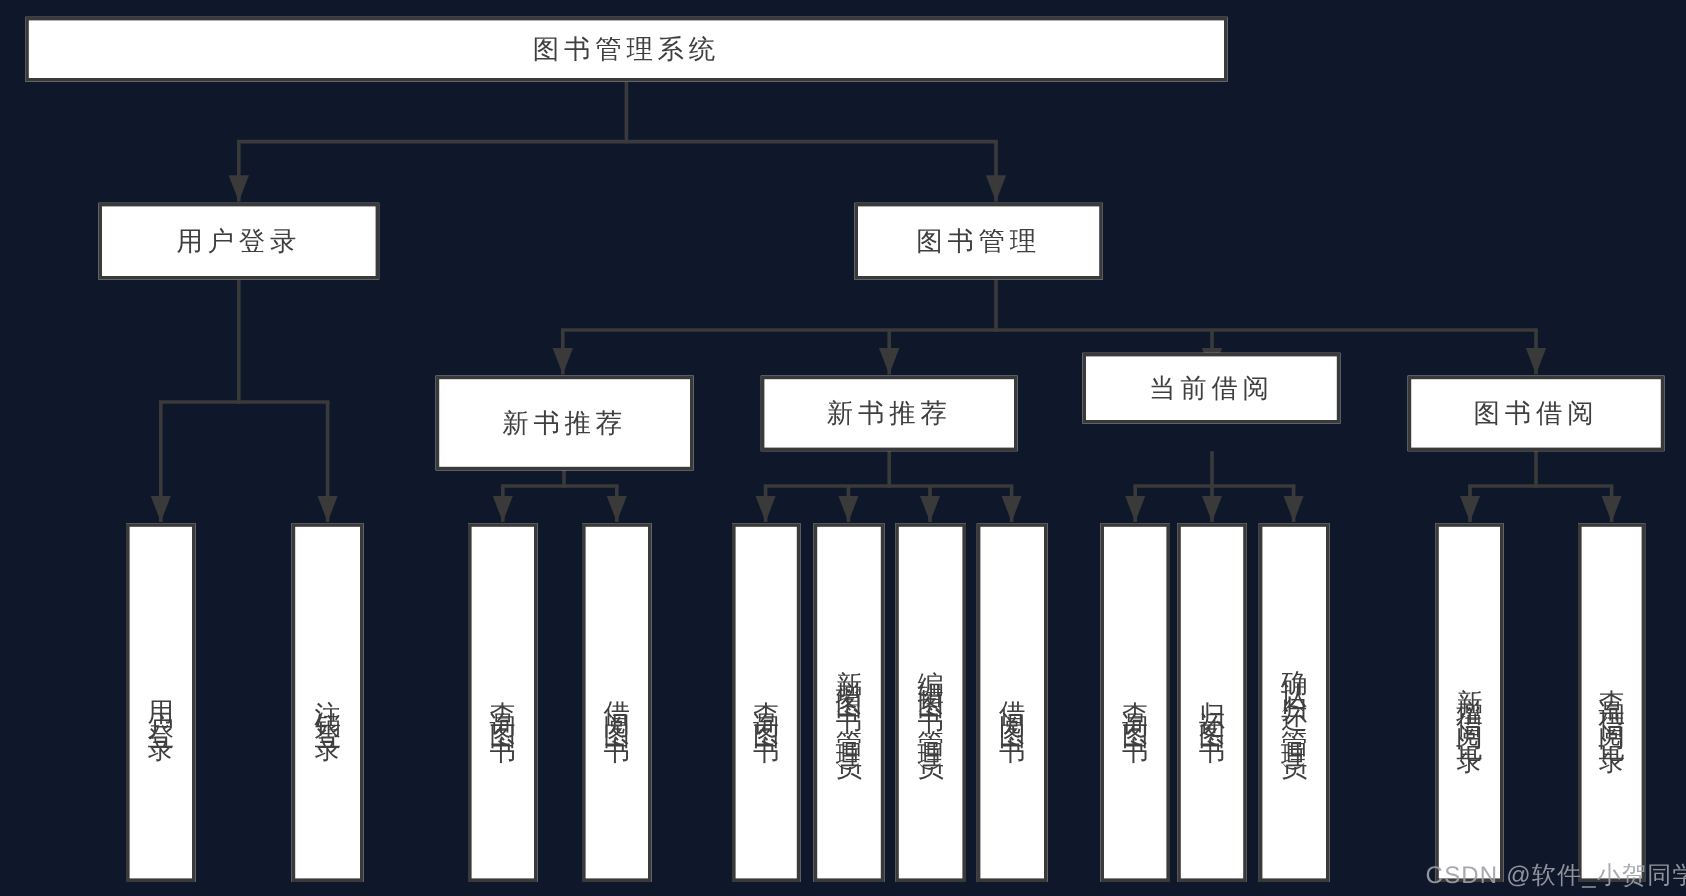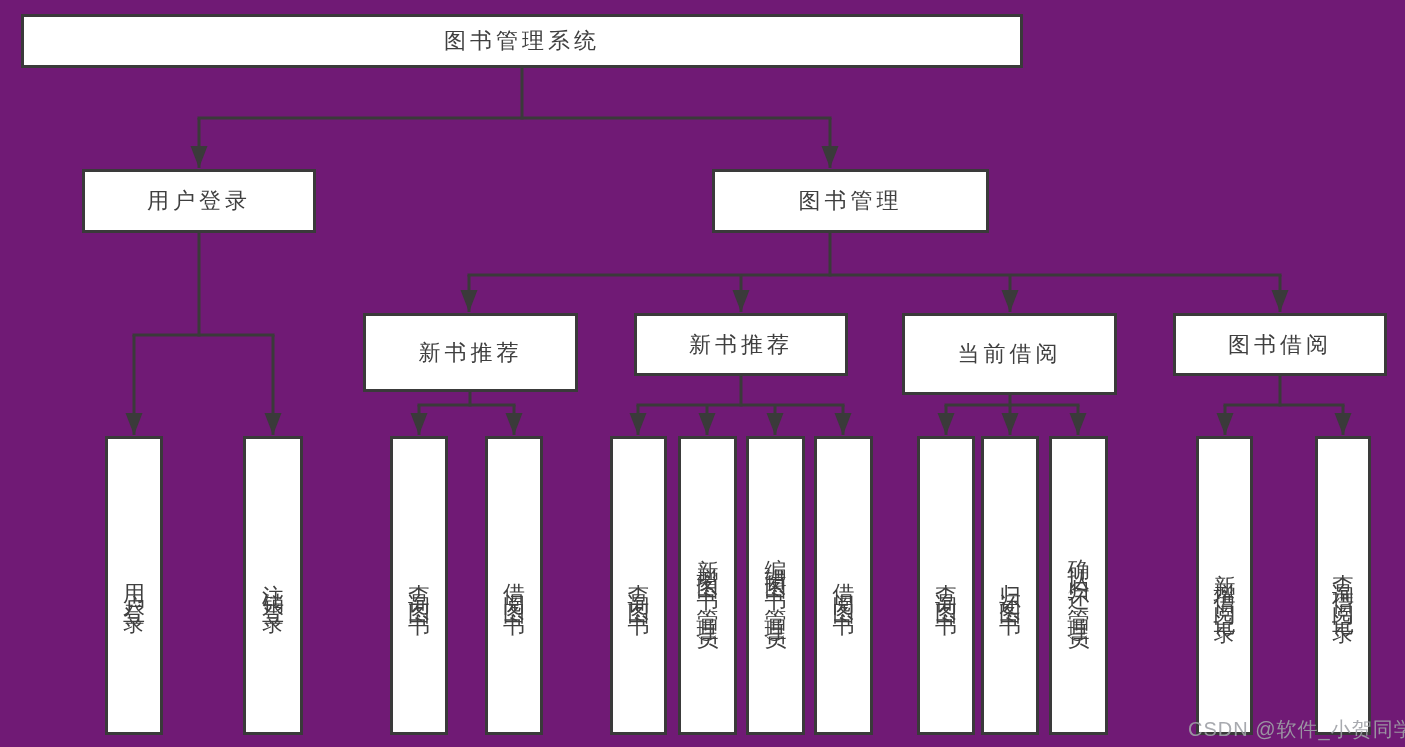--- a/index.html
+++ b/index.html
@@ -1,19 +1,19 @@
 <!DOCTYPE html>
 <html><head>
 <meta charset="utf-8">
 <style>
   html,body{margin:0;padding:0;background:#ffffff;}
   .canvas{
     position:relative;
     width:1405px;height:747px;
-    background:#701a75;
+    background:#0f172a;
     font-family:"Liberation Sans","DejaVu Sans",sans-serif;
     overflow:hidden;
   }
   .connectors{position:absolute;left:0;top:0;z-index:1;}
   .node{
     position:absolute;
     box-sizing:border-box;
     border:3px solid #3a3a3a;
     background:#ffffff;
     display:flex;align-items:center;justify-content:center;
@@ -96,31 +96,31 @@
     </g>
   </svg>
 
   <div class="node h" style="left:21px;top:14px;width:1002px;height:54px">
     <span class="lbl">图书管理系统</span>
   </div>
 
   <div class="node h" style="left:82px;top:169px;width:234px;height:64px">
     <span class="lbl">用户登录</span>
   </div>
-  <div class="node h" style="left:712px;top:169px;width:277px;height:64px">
+  <div class="node h" style="left:712px;top:169px;width:207px;height:64px">
     <span class="lbl">图书管理</span>
   </div>
 
   <div class="node h" style="left:363px;top:313px;width:215px;height:79px">
     <span class="lbl">新书推荐</span>
   </div>
   <div class="node h" style="left:634px;top:313px;width:214px;height:63px">
     <span class="lbl">新书推荐</span>
   </div>
-  <div class="node h" style="left:902px;top:313px;width:215px;height:82px">
+  <div class="node h" style="left:902px;top:294px;width:215px;height:59px">
     <span class="lbl">当前借阅</span>
   </div>
   <div class="node h" style="left:1173px;top:313px;width:214px;height:63px">
     <span class="lbl">图书借阅</span>
   </div>
 
   <div class="node v" style="left:105px;top:436px;width:58px;height:299px">
     <span class="lbl">用户登录</span>
   </div>
   <div class="node v" style="left:243px;top:436px;width:60px;height:299px">

